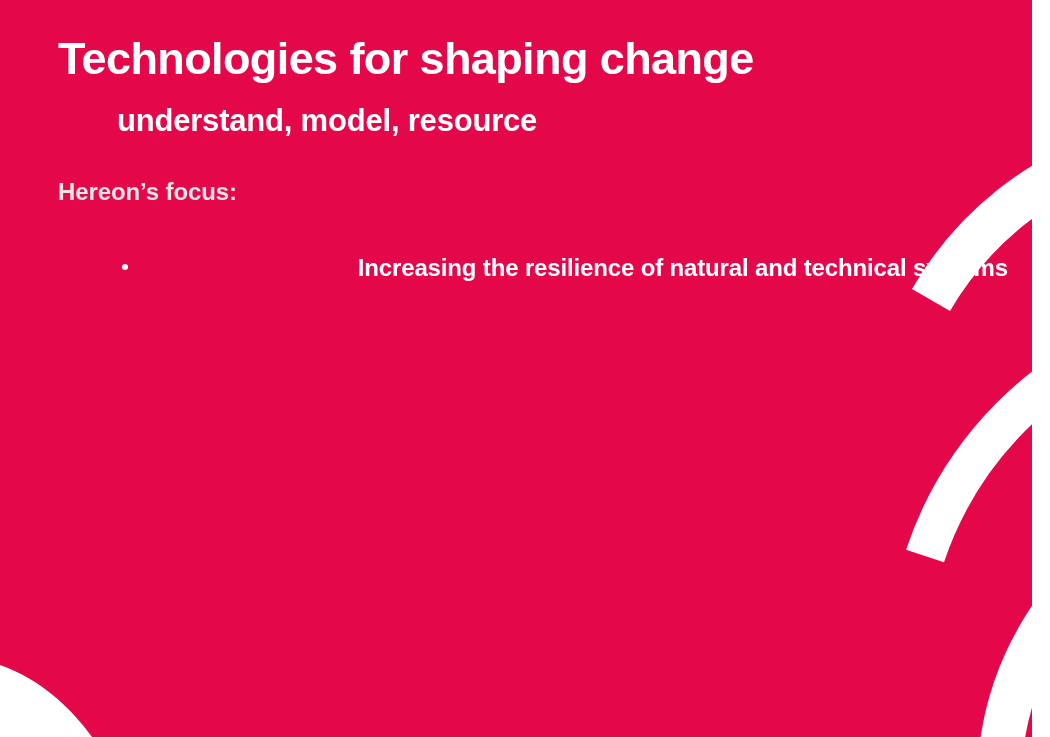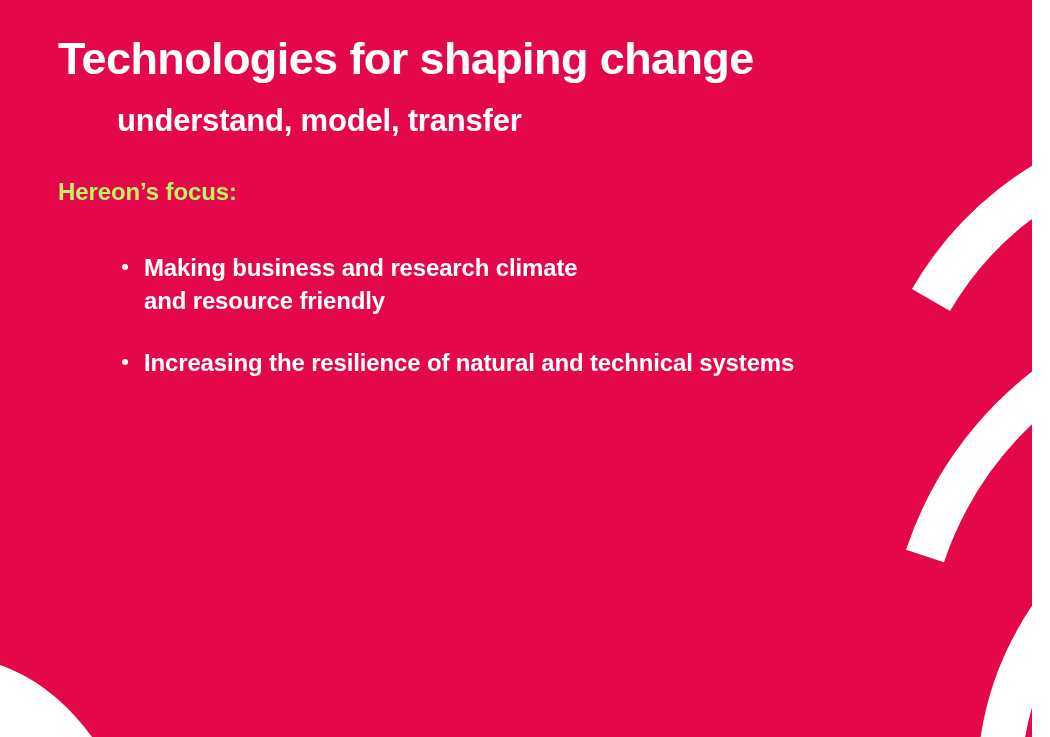--- a/index.html
+++ b/index.html
@@ -10,20 +10,21 @@
   body {
     font-family: "Liberation Sans", sans-serif;
   }
 
   #slide {
     position: relative;
     width: 1032px;
     height: 737px;
     background: #E4084B;
     overflow: hidden;
+    text-align: right;
   }
 
   
   #arcs {
     position: absolute;
     top: 0;
     left: 0;
     width: 1050px;
     height: 737px;
     pointer-events: none;
@@ -69,21 +70,21 @@
     letter-spacing: -0.2px;
     white-space: nowrap;
   }
 
   .focus-label {
     position: absolute;
     left: 58px;
     top: 178px;
     font-size: 24px;
     font-weight: bold;
-    color: #bef264;
+    color: #e5e5e5;
     letter-spacing: -0.1px;
     white-space: nowrap;
   }
 
   .bullet-list {
     position: absolute;
     left: 118px;
     top: 252px;
     width: 890px;
   }
@@ -140,34 +141,29 @@
   </svg>
 
   <svg id="corner-swoosh" viewBox="0 0 300 80" xmlns="http://www.w3.org/2000/svg">
     <path d="M 0 8 C 40 22 70 50 92 80 L 0 80 Z" fill="#ffffff"></path>
   </svg>
 
   <div class="content">
 
     <div class="title">Technologies for shaping change</div>
 
-    <div class="subtitle">understand, model, transfer</div>
+    <div class="subtitle">understand, model, resource</div>
 
     <div class="focus-label">Hereon’s focus:</div>
 
     <div class="bullet-list">
 
 
 
 
-      <div class="bullet-item">
-        <span class="bullet-dot"></span>
-        <span class="bullet-text">Making business and research climate
-and resource friendly</span>
-      </div>
 
       <div class="bullet-item">
         <span class="bullet-dot"></span>
         <span class="bullet-text">Increasing the resilience of natural and technical systems</span>
       </div>
 
     </div>
   </div>
 </div>
 

